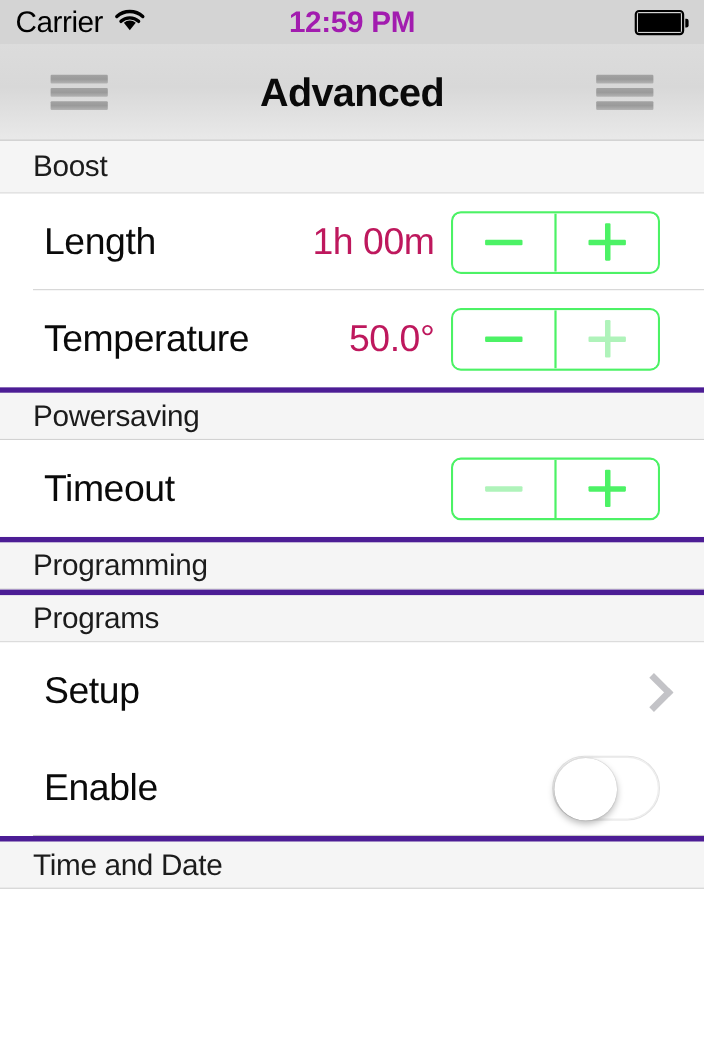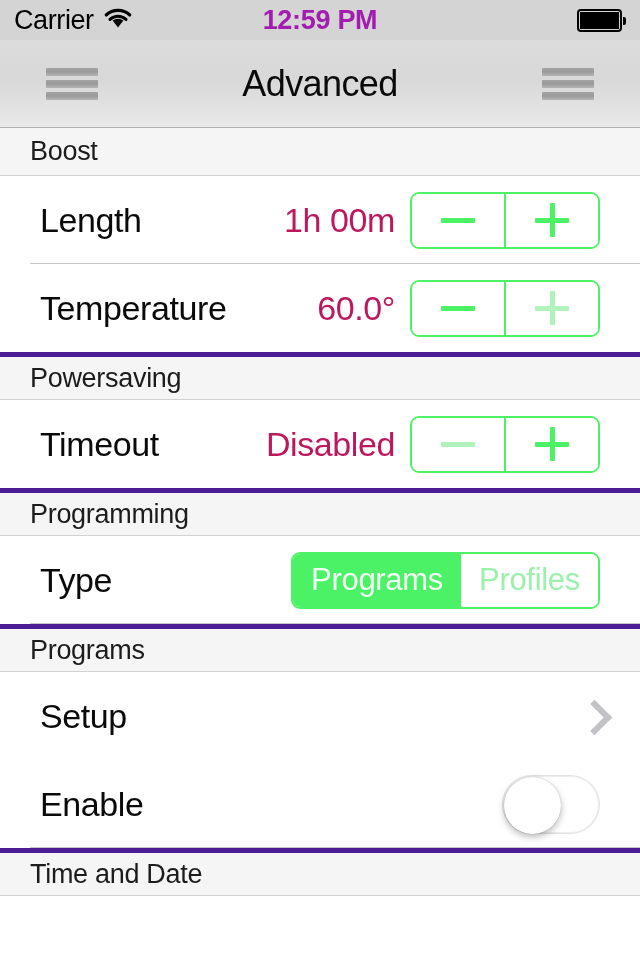--- a/index.html
+++ b/index.html
@@ -44,21 +44,21 @@
   
   .navbar {
     position:relative; height:88px; width:100%;
     background:linear-gradient(to bottom,#dcdcdc 0%,#d8d8d8 45%,#e9e9e9 100%);
     border-bottom:1px solid #b0b0b0;
     display:flex; align-items:center;
   }
   .nav-title {
     position:absolute; left:0; right:0; top:0; bottom:0;
     display:flex; align-items:center; justify-content:center;
-    font-size:36px; font-weight:normal; color:#0a0a0a; letter-spacing:-0.6px;
+    font-size:36px; font-weight:bold; color:#0a0a0a; letter-spacing:-0.6px;
     pointer-events:none;
   }
   .hamburger {
     position:absolute; width:52px; height:32px;
     display:flex; flex-direction:column; justify-content:space-between;
     cursor:pointer;
   }
   .hamburger.left  { left:46px;  top:28px; }
   .hamburger.right { right:46px; top:28px; }
   .hamburger i {
@@ -225,64 +225,54 @@
           <div class="seg">
               <span class="glyph-plus"></span>
             </div>
         </div>
       </div>
     </div>
 
     <div class="row">
       <span class="row-label">Temperature</span>
       <div class="row-right">
-        <span class="row-value">60.0°</span>
+        <span class="row-value">50.0°</span>
         <div class="stepper">
           <div class="seg">
               <span class="glyph-minus"></span>
             </div>
           <div class="seg disabled">
               <span class="glyph-plus"></span>
             </div>
         </div>
       </div>
     </div>
 
     <div class="section-header">
       <span class="sh-text">Powersaving</span>
     </div>
 
     <div class="row">
       <span class="row-label">Timeout</span>
       <div class="row-right">
-        <span class="row-value">Disabled</span>
         <div class="stepper">
           <div class="seg disabled">
               <span class="glyph-minus"></span>
             </div>
           <div class="seg">
               <span class="glyph-plus"></span>
             </div>
         </div>
       </div>
     </div>
 
     <div class="section-header">
       <span class="sh-text">Programming</span>
     </div>
 
-    <div class="row sep">
-      <span class="row-label">Type</span>
-      <div class="row-right">
-        <div class="segmented">
-          <div class="sg selected">Programs</div>
-          <div class="sg dim">Profiles</div>
-        </div>
-      </div>
-    </div>
 
 
     <div class="section-header">
       <span class="sh-text">Programs</span>
     </div>
 
     <div class="row">
       <span class="row-label">Setup</span>
       <div class="row-right">
         <span class="chevron"></span>

